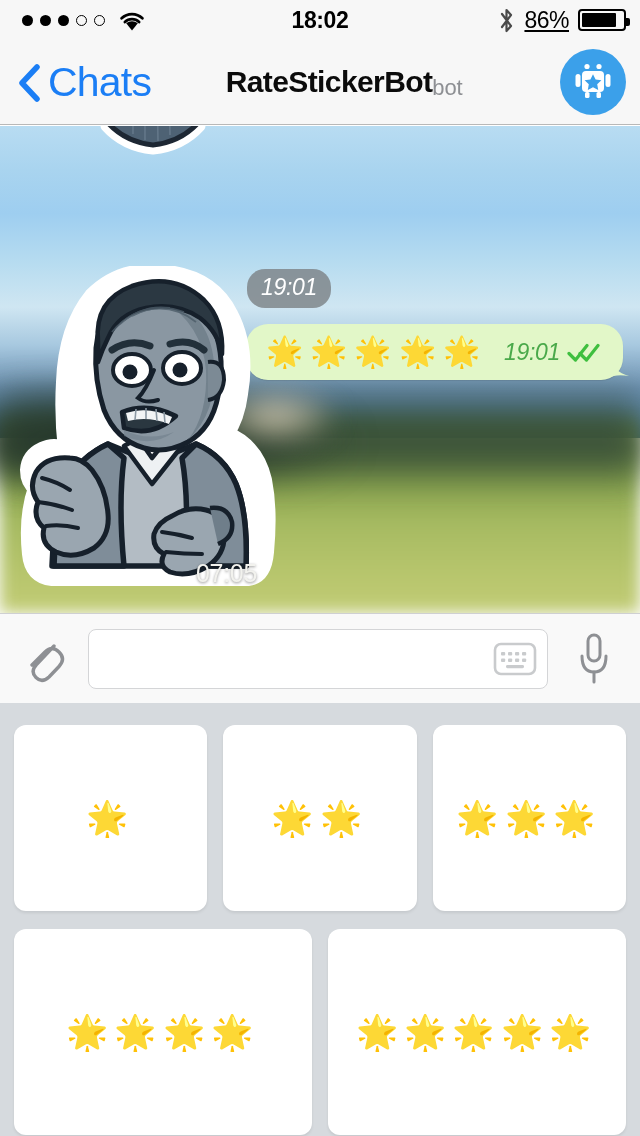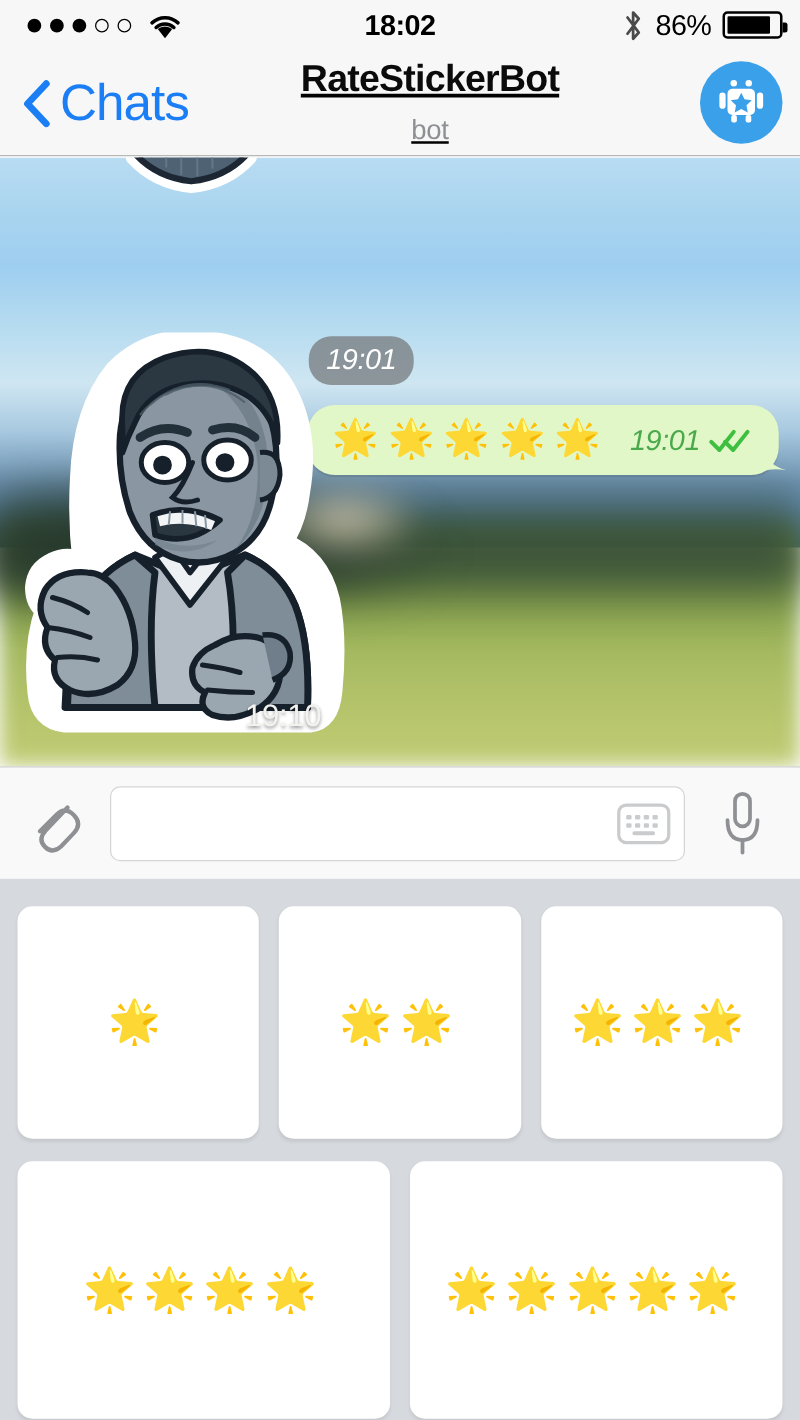--- a/index.html
+++ b/index.html
@@ -17,39 +17,39 @@
     background: #f7f7f7;
     display: flex; align-items: center;
   }
   .sb-left { position: absolute; left: 22px; top: 0; height: 40px; display: flex; align-items: center; gap: 7px; }
   .dots { display: flex; align-items: center; gap: 7px; }
   .dot { width: 11px; height: 11px; border-radius: 50%; background: #000; }
   .dot.empty { background: transparent; border: 1.6px solid #000; }
   .wifi { margin-left: 6px; }
   .sb-center { position: absolute; left: 0; width: 640px; text-align: center; top: 0; height: 40px;
     line-height: 40px; font-size: 23px; font-weight: 700; letter-spacing: -0.4px; color: #000; }
-  .sb-right { position: absolute; right: 14px; top: 0; height: 40px; display: flex; align-items: center; gap: 9px; }
+  .sb-right { position: absolute; right: 14px; top: 0; height: 40px; display: flex; align-items: center; gap: 9px; text-decoration: underline; }
   .batt-pct { font-size: 23px; font-weight: 400; letter-spacing: -0.5px; color: #000; }
   .batt { position: relative; width: 48px; height: 22px; border: 2px solid #000; border-radius: 4px; }
   .batt-fill { position: absolute; left: 2px; top: 2px; bottom: 2px; background: #000; border-radius: 1px; }
   .batt-cap { position: absolute; right: -6px; top: 7px; width: 4px; height: 8px; background: #000; border-radius: 0 2px 2px 0; }
 
   
   .navbar {
     position: absolute; top: 40px; left: 0; width: 640px; height: 85px;
     background: #f7f7f7; border-bottom: 1px solid #b8b8b8;
   }
   .nav-back {
     position: absolute; left: 18px; top: 0; height: 85px;
     display: flex; align-items: center; gap: 8px; cursor: pointer;
   }
   .nav-back-label { font-size: 41px; color: #1b7ef5; letter-spacing: -0.8px; }
   .nav-title-wrap {
     position: absolute; left: 150px; right: 102px; top: 0; height: 85px;
-    display: flex; flex-direction: column; align-items: center; justify-content: center; text-decoration: underline;
+    display: flex; flex-direction: row; align-items: center; justify-content: center;
   }
   .nav-title { font-size: 30px; font-weight: 700; color: #0b0b0b; letter-spacing: -0.6px; line-height: 1.08; }
   .nav-subtitle { font-size: 22px; color: #8e9094; letter-spacing: -0.2px; margin-top: 11px; }
   .nav-avatar {
     position: absolute; right: 14px; top: 50%; transform: translateY(-50%);
     width: 66px; height: 66px; border-radius: 50%;
     background: #3ba0ea; display: flex; align-items: center; justify-content: center;
     cursor: pointer;
   }
 
@@ -349,21 +349,21 @@
                  Q 210 248 194 244 Q 176 240 160 250 Z" fill="#9aa6b0" stroke="#16202b" stroke-width="5" stroke-linejoin="round"></path>
         <g stroke="#16202b" stroke-width="4" fill="none" stroke-linecap="round">
           <path d="M150 266 Q 166 268 180 272"></path>
           <path d="M154 286 Q 172 288 190 288"></path>
         </g>
 
         <path d="M198 242 Q 216 240 220 256 Q 222 272 206 278" fill="#6f7e8a" stroke="#16202b" stroke-width="4.5"></path>
       </svg>
     </div>
 
-    <div class="sticker-time">19:10</div>
+    <div class="sticker-time">07:05</div>
   </div>
 
   <div class="inputbar">
     <div class="attach-btn">
       <span>
         <svg width="42" height="52" viewBox="0 0 42 52">
           <path d="M31 13 L13.5 31.5 Q 7 38.5 13 44.5 Q 19 50.5 26 44 L 36 33.5
                    Q 43 26 36 19 Q 29 12 22 19 L 9 32" stroke="#8e9094" stroke-width="3.4" fill="none" stroke-linecap="round" stroke-linejoin="round"></path>
         </svg>
       </span>

